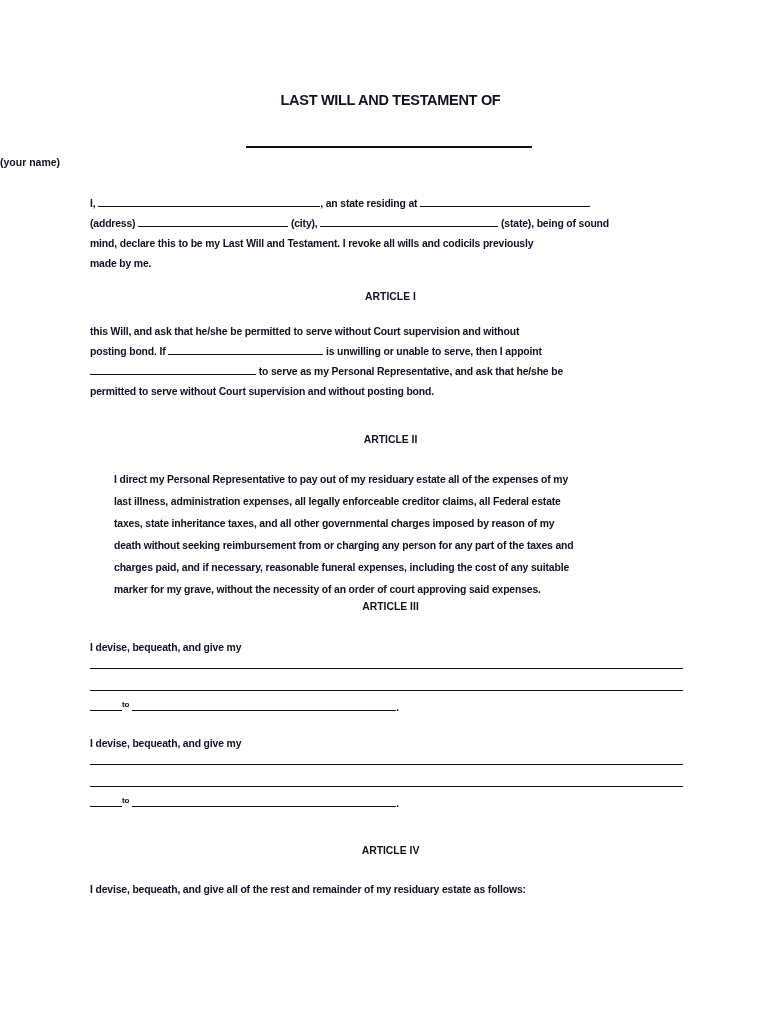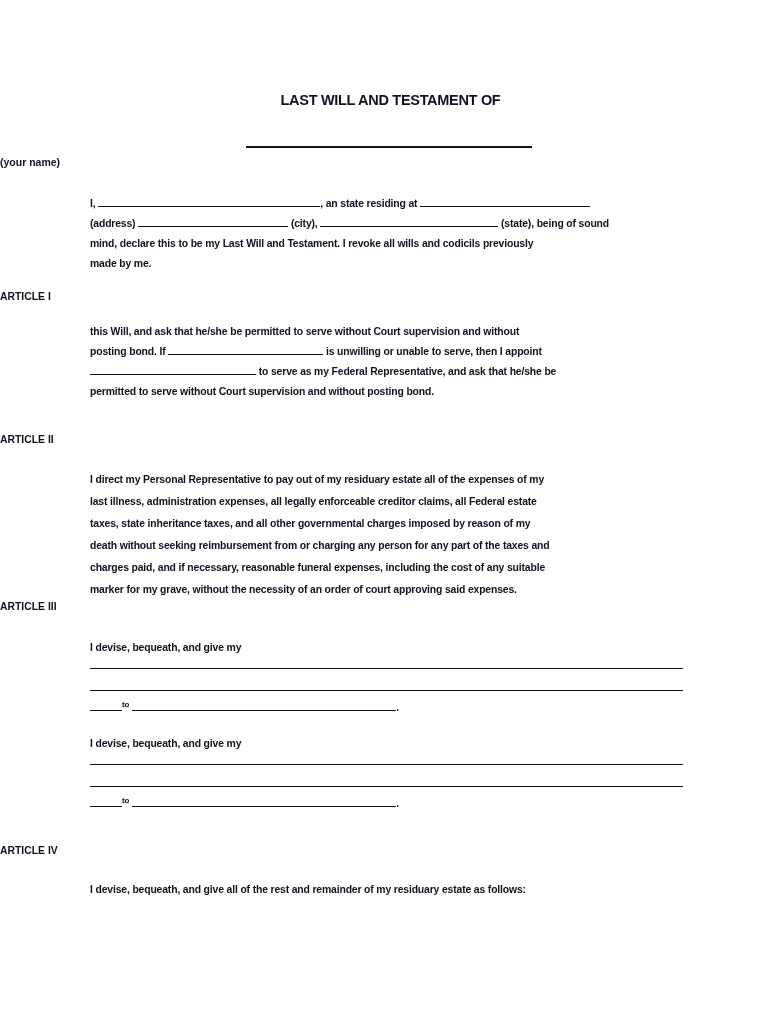--- a/index.html
+++ b/index.html
@@ -8,21 +8,21 @@
   .page { position:absolute; left:0; top:0; width:781px; height:952px; }
   .title { position:absolute; left:0; width:781px; top:92px; text-align:center;
            font-weight:bold; font-size:14.5px; letter-spacing:-0.3px; }
   .name-line { position:absolute; left:246px; top:146px; width:286px; border-bottom:2px solid #111; }
   .name-caption { position:absolute; left:0; width:781px; top:156px; 
                   font-weight:bold; font-size:10.5px; }
   .para { position:absolute; left:90px; width:590px; font-weight:bold; font-size:10.4px;
           line-height:20px; letter-spacing:-0.15px; }
   .line { white-space:nowrap; height:20px; }
   .blank { display:inline-block; border-bottom:1.5px solid #111; height:11px; vertical-align:baseline; }
-  .article { position:absolute; left:0; width:781px; font-weight:bold; font-size:10.4px; }
+  .article { position:absolute; left:0; width:781px; text-align:center; font-weight:bold; font-size:10.4px; }
   .fullrule { position:absolute; left:90px; width:593px; border-bottom:1.8px solid #111; }
 </style>
 </head>
 <body>
 
 <div class="page">
 
   <div class="title">LAST WILL AND TESTAMENT OF</div>
   <div class="name-line"></div>
   <div class="name-caption">(your name)</div>
@@ -38,27 +38,27 @@
     <div class="line">made by me.</div>
   </div>
 
   <div class="article" style="top:291px;">ARTICLE I</div>
   <div class="para" style="top:322px;">
     <div class="line">this Will, and ask that he/she be permitted to serve without Court supervision and without</div>
     <div class="line">
       <span>posting bond. If </span><span class="blank" style="width:155px"></span><span> is unwilling or unable to serve, then I appoint</span>
     </div>
     <div class="line">
-      <span class="blank" style="width:166px"></span><span> to serve as my Federal Representative, and ask that he/she be</span>
+      <span class="blank" style="width:166px"></span><span> to serve as my Personal Representative, and ask that he/she be</span>
     </div>
     <div class="line">permitted to serve without Court supervision and without posting bond.</div>
   </div>
 
   <div class="article" style="top:434px;">ARTICLE II</div>
-  <div class="para" style="top:469px; line-height:22px;">
+  <div class="para" style="top:469px; line-height:22px;margin-left:24px;">
     <div class="line" style="height:22px">I direct my Personal Representative to pay out of my residuary estate all of the expenses of my</div>
     <div class="line" style="height:22px">last illness, administration expenses, all legally enforceable creditor claims, all Federal estate</div>
     <div class="line" style="height:22px">taxes, state inheritance taxes, and all other governmental charges imposed by reason of my</div>
     <div class="line" style="height:22px">death without seeking reimbursement from or charging any person for any part of the taxes and</div>
     <div class="line" style="height:22px">charges paid, and if necessary, reasonable funeral expenses, including the cost of any suitable</div>
     <div class="line" style="height:22px">marker for my grave, without the necessity of an order of court approving said expenses.</div>
   </div>
 
   <div class="article" style="top:601px;">ARTICLE III</div>
 

